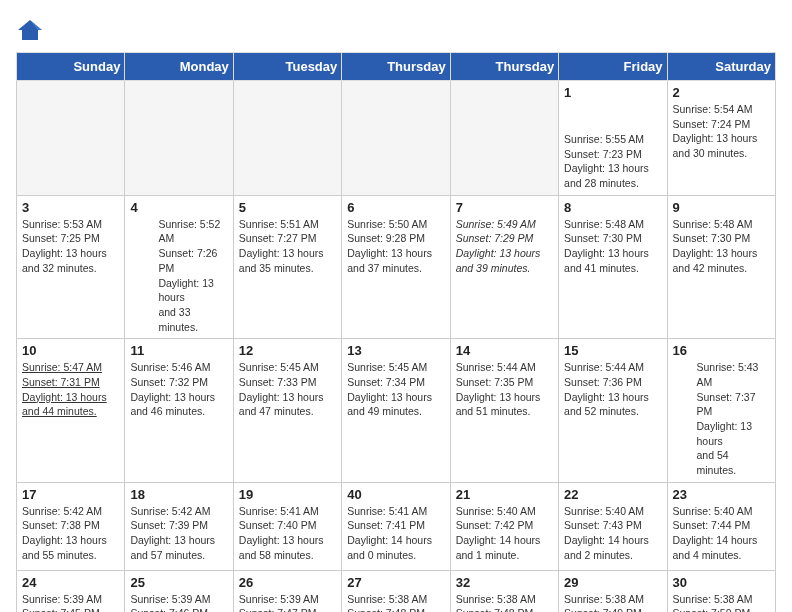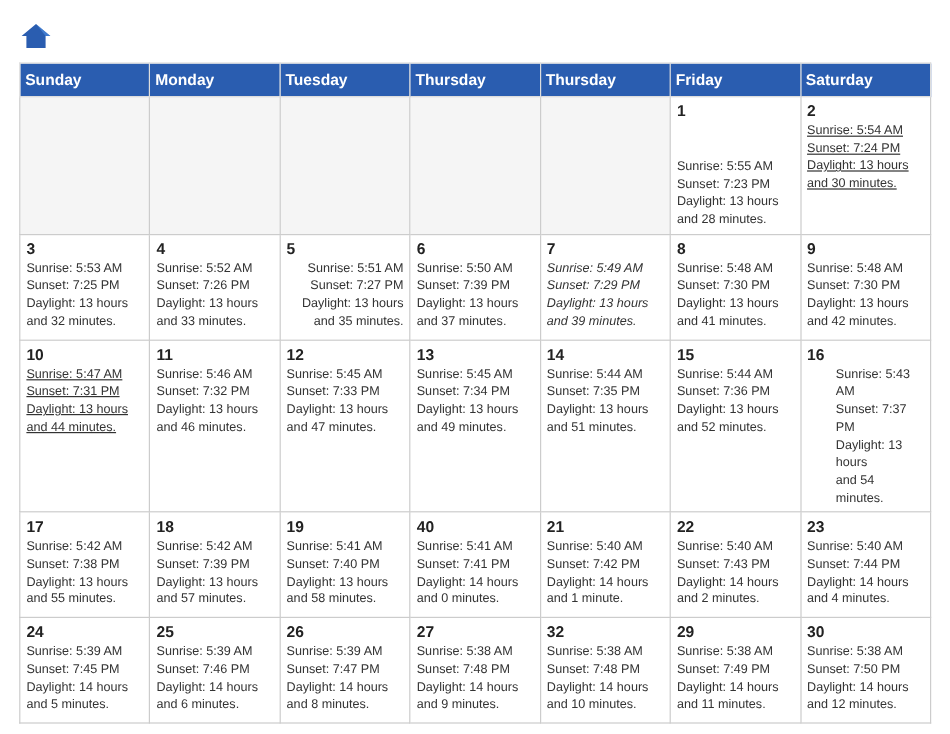--- a/index.html
+++ b/index.html
@@ -48,21 +48,21 @@
     .calendar {
       width: 100%;
       border-collapse: collapse;
       table-layout: fixed;
     }
     .calendar th {
       background: #2a5db0;
       color: #fff;
       font-size: 13px;
       padding: 6px 4px;
-      text-align: left;
+      text-align: right;
       border: 1px solid #ddd;
     }
     .calendar td {
       vertical-align: top;
       border: 1px solid #ccc;
       padding: 4px 5px;
       font-size: 11px;
       color: #333;
       min-height: 80px;
       background: #fff;
@@ -125,52 +125,52 @@
         <td class="empty"></td>
         <td>
           <span class="day-num">1</span>
           <div class="day-detail" style="white-space: pre-line; margin-top: 32px;">Sunrise: 5:55 AM
 Sunset: 7:23 PM
 Daylight: 13 hours
 and 28 minutes.</div>
         </td>
         <td class="">
           <span class="day-num">2</span>
-          <div class="day-detail" style="white-space: pre-line; text-decoration: underline;">Sunrise: 5:54 AM
+          <div class="day-detail" style="white-space: pre-line;">Sunrise: 5:54 AM
 Sunset: 7:24 PM
 Daylight: 13 hours
 and 30 minutes.</div>
         </td>
       </tr>
       <tr class="week-row">
         <td>
           <span class="day-num">3</span>
           <div class="day-detail" style="white-space: pre-line;">Sunrise: 5:53 AM
 Sunset: 7:25 PM
 Daylight: 13 hours
 and 32 minutes.</div>
         </td>
         <td>
           <span class="day-num">4</span>
-          <div class="day-detail" style="white-space: pre-line;">Sunrise: 5:52 AM
+          <div class="day-detail" style="white-space: pre-line; margin-left: 28px;">Sunrise: 5:52 AM
 Sunset: 7:26 PM
 Daylight: 13 hours
 and 33 minutes.</div>
         </td>
         <td>
           <span class="day-num">5</span>
-          <div class="day-detail" style="white-space: pre-line; text-align: right;">Sunrise: 5:51 AM
+          <div class="day-detail" style="white-space: pre-line;">Sunrise: 5:51 AM
 Sunset: 7:27 PM
 Daylight: 13 hours
 and 35 minutes.</div>
         </td>
         <td>
           <span class="day-num">6</span>
           <div class="day-detail" style="white-space: pre-line;">Sunrise: 5:50 AM
-Sunset: 7:39 PM
+Sunset: 9:28 PM
 Daylight: 13 hours
 and 37 minutes.</div>
         </td>
         <td>
           <span class="day-num">7</span>
           <div class="day-detail" style="white-space: pre-line; font-style: italic;">Sunrise: 5:49 AM
 Sunset: 7:29 PM
 Daylight: 13 hours
 and 39 minutes.</div>
         </td>

